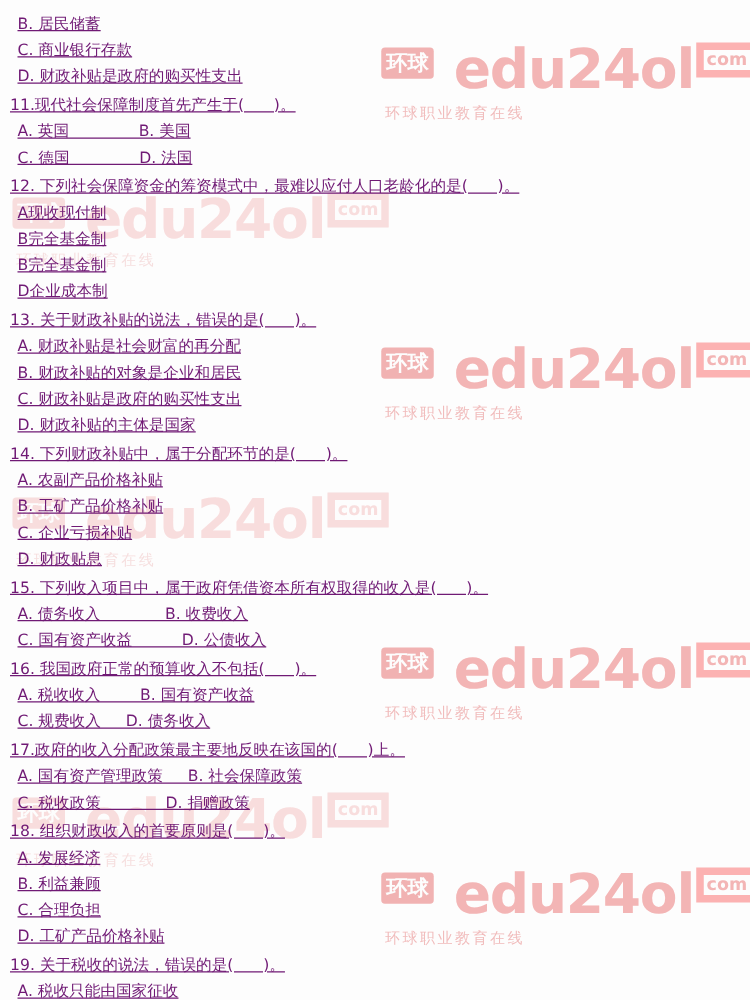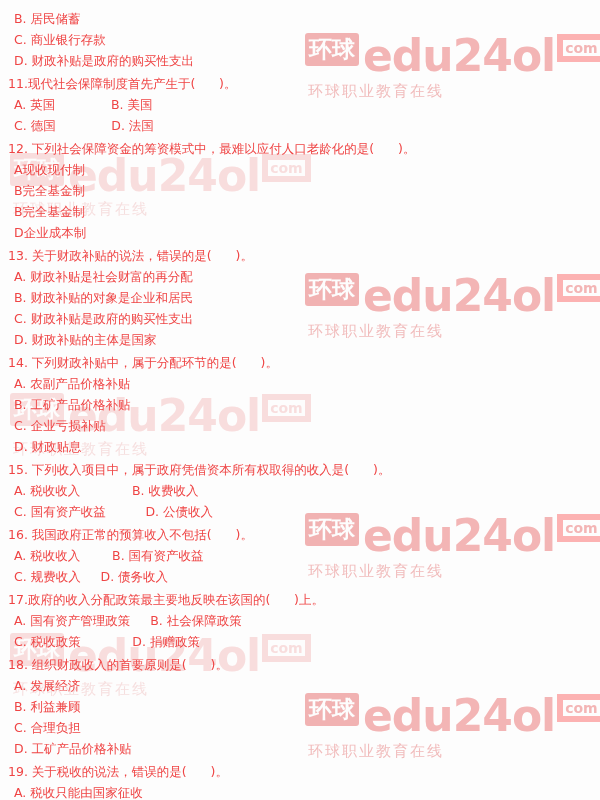--- a/index.html
+++ b/index.html
@@ -28,37 +28,37 @@
     font-weight: bold;
     font-size: 44px;
     color: #f2a9a9;
     letter-spacing: -1px;
     opacity: .85;
   }
   .wm-logo .badge {
     display: inline-block;
     background: #efa6a6;
     color: #fdfdfd;
-    font-size: 23px;
+    font-size: 17px;
     padding: 1px 4px;
     border-radius: 3px;
     vertical-align: 14px;
-    margin-right: 4px;
+    margin-right: 16px;
     letter-spacing: 0;
   }
   .wm-logo .com {
     font-size: 14px;
     vertical-align: 18px;
     border: 6px solid #fca5a5;
     padding: 0 2px;
     margin-left: 2px;
     letter-spacing: 0;
   }
   .wm-cn {
-    font-size: 15px;
+    font-size: 12px;
     color: #f0b5b5;
     letter-spacing: 2px;
     opacity: .9;
   }
   .wm-faint {
     color: #f4d5d5;
     opacity: .75;
   }
   .wm-faint .wm-logo { color: #f6cccc; }
   .wm-faint .badge { background: #f6cccc; }
@@ -67,25 +67,26 @@
   
   .content {
     position: absolute;
     left: 0; top: 0;
     width: 600px;
     padding: 8px 0 0 0;
     z-index: 5;
   }
   .line {
     font-size: 12.5px;
-    color: #ef4444;
+    color: #701a75;
     line-height: 15px;
     padding: 3px 0 3px 8px;
     white-space: pre;
     font-family: "DejaVu Sans", "Liberation Sans", sans-serif;
+    text-decoration: underline;
   }
   .q {
     padding-top: 5px;
   }
   .opt {
     padding-left: 14px;
   }
 </style>
 </head>
 <body>
@@ -147,21 +148,21 @@
       <div class="line opt">A. 财政补贴是社会财富的再分配</div>
       <div class="line opt">B. 财政补贴的对象是企业和居民</div>
       <div class="line opt">C. 财政补贴是政府的购买性支出</div>
       <div class="line opt">D. 财政补贴的主体是国家</div>
       <div class="line q">14. 下列财政补贴中，属于分配环节的是(      )。</div>
       <div class="line opt">A. 农副产品价格补贴</div>
       <div class="line opt">B. 工矿产品价格补贴</div>
       <div class="line opt">C. 企业亏损补贴</div>
       <div class="line opt">D. 财政贴息</div>
       <div class="line q">15. 下列收入项目中，属于政府凭借资本所有权取得的收入是(      )。</div>
-      <div class="line opt">A. 税收收入             B. 收费收入</div>
+      <div class="line opt">A. 债务收入             B. 收费收入</div>
       <div class="line opt">C. 国有资产收益          D. 公债收入</div>
       <div class="line q">16. 我国政府正常的预算收入不包括(      )。</div>
       <div class="line opt">A. 税收收入        B. 国有资产收益</div>
       <div class="line opt">C. 规费收入     D. 债务收入</div>
       <div class="line q">17.政府的收入分配政策最主要地反映在该国的(      )上。</div>
       <div class="line opt">A. 国有资产管理政策     B. 社会保障政策</div>
       <div class="line opt">C. 税收政策             D. 捐赠政策</div>
       <div class="line q">18. 组织财政收入的首要原则是(      )。</div>
       <div class="line opt">A. 发展经济</div>
       <div class="line opt">B. 利益兼顾</div>

